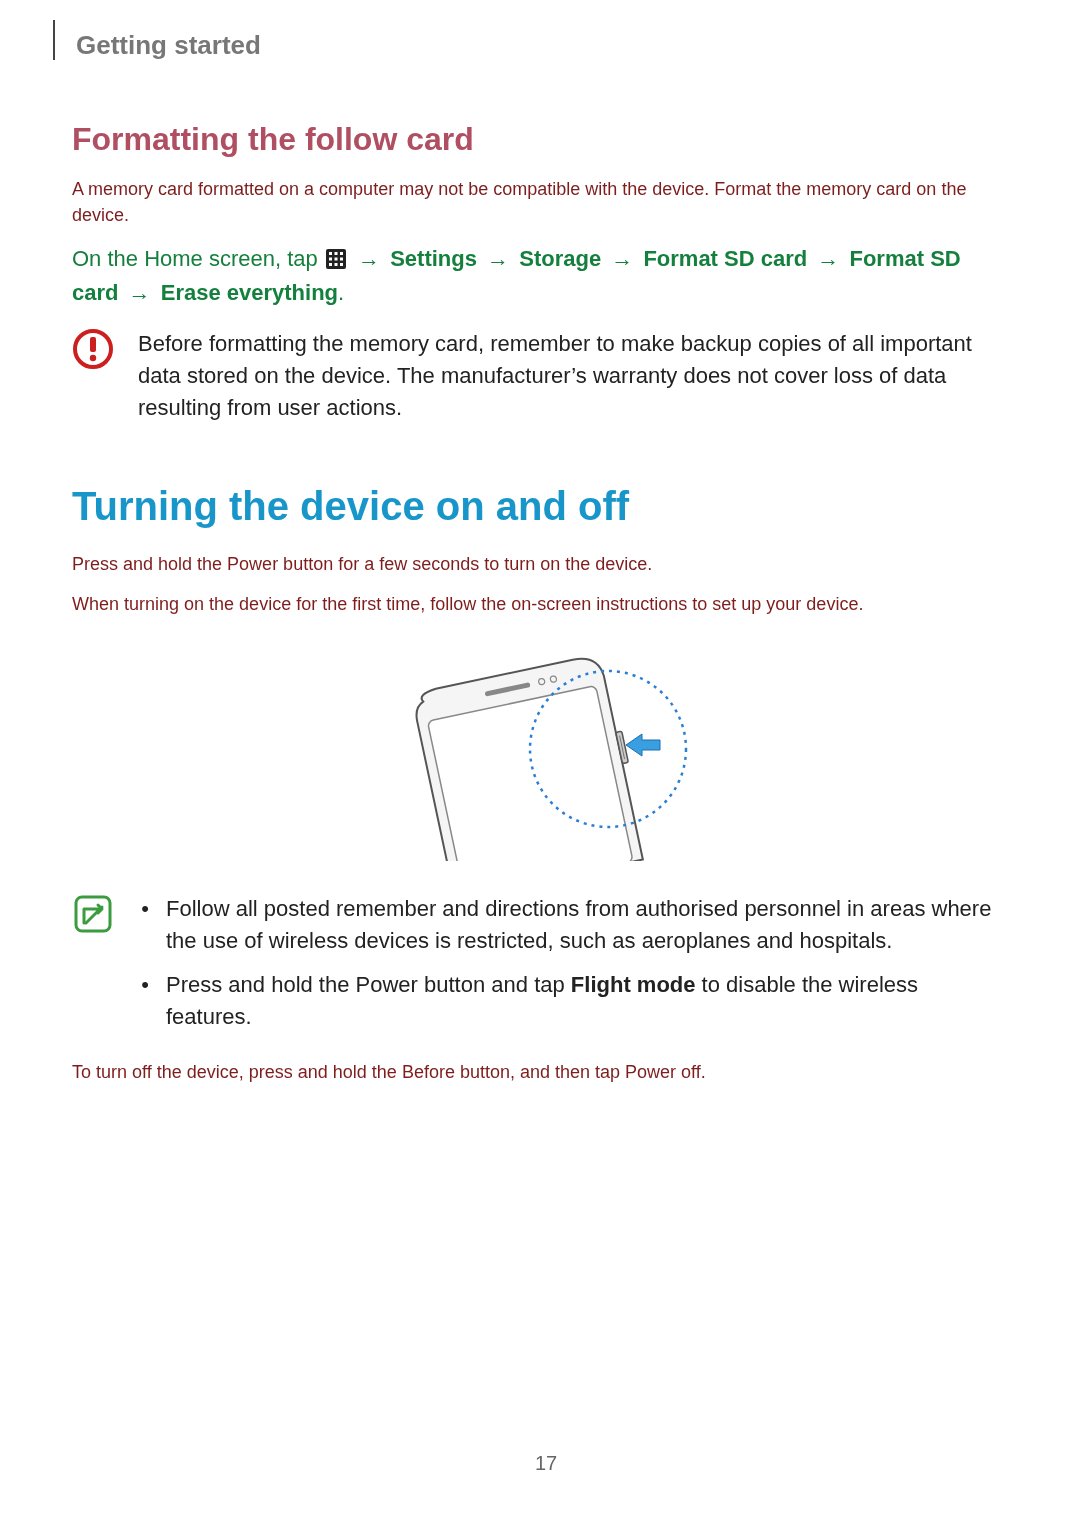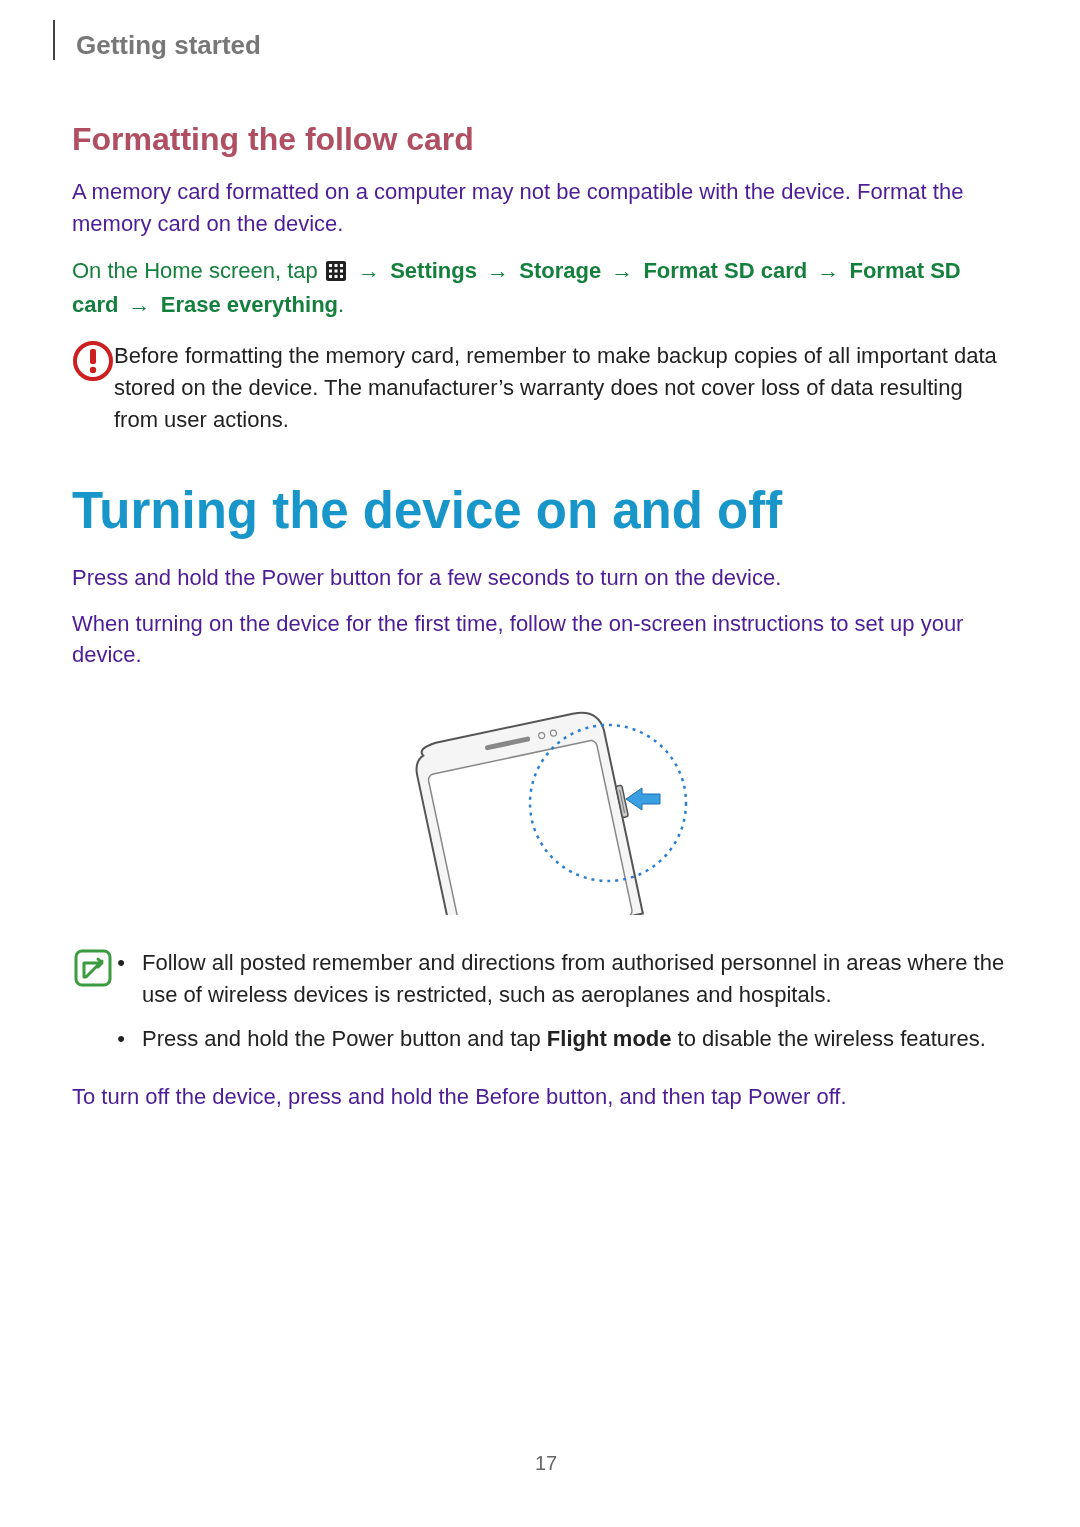--- a/index.html
+++ b/index.html
@@ -29,50 +29,50 @@
     margin-left: 4px;
     font-weight: bold;
   }
   .h2 {
     font-size: 32px;
     font-weight: 700;
     color: #b04f62;
     margin-bottom: 18px;
   }
   .h1 {
-    font-size: 51px;
+    font-size: 40px;
     font-weight: 700;
     color: #1996c9;
-    margin-top: 45px;
+    margin-top: 60px;
     margin-bottom: 22px;
   }
   .body-text {
-    font-size: 22px;
-    line-height: 1.45;
-    color: #4c1d95;
+    font-size: 18px;
+    line-height: 1.45;
+    color: #7f1d1d;
     margin-bottom: 14px;
   }
   .nav-path {
     font-size: 22px;
     line-height: 1.55;
     color: #15803d;
     margin-bottom: 18px;
   }
   .nav-path .b { font-weight: 700; }
   .nav-path .arrow { margin: 0 4px; }
   .apps-icon {
     display: inline-block;
     width: 20px;
     height: 20px;
     vertical-align: -3px;
     margin: 0 2px 0 2px;
   }
   .callout {
     display: flex;
-    gap: 0;
+    gap: 24px;
     margin-bottom: 14px;
   }
   .callout-icon {
     flex: 0 0 42px;
     width: 42px;
     height: 42px;
   }
   .callout-body {
     flex: 1;
     font-size: 22px;

